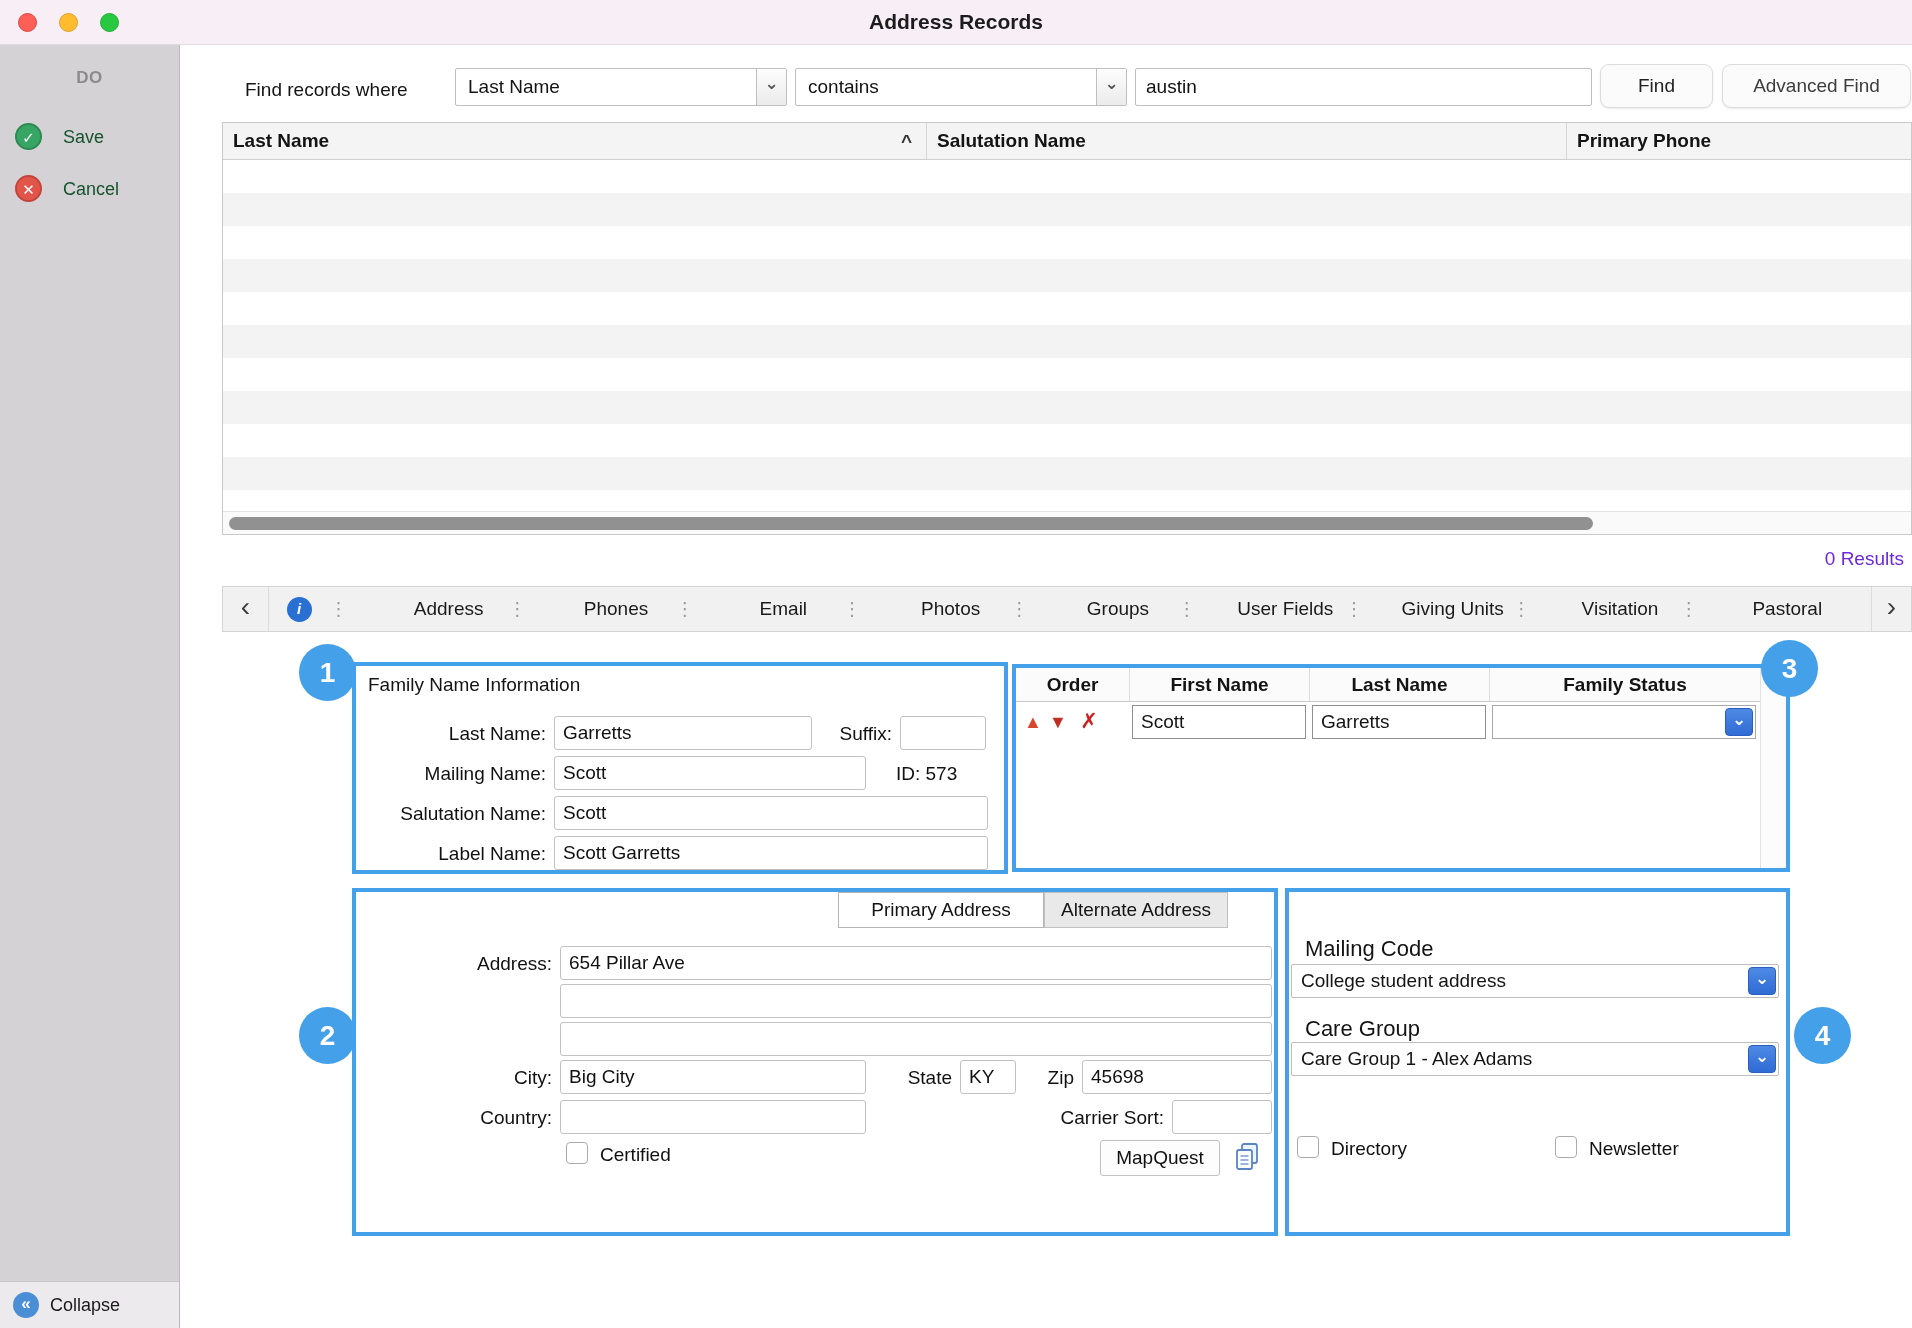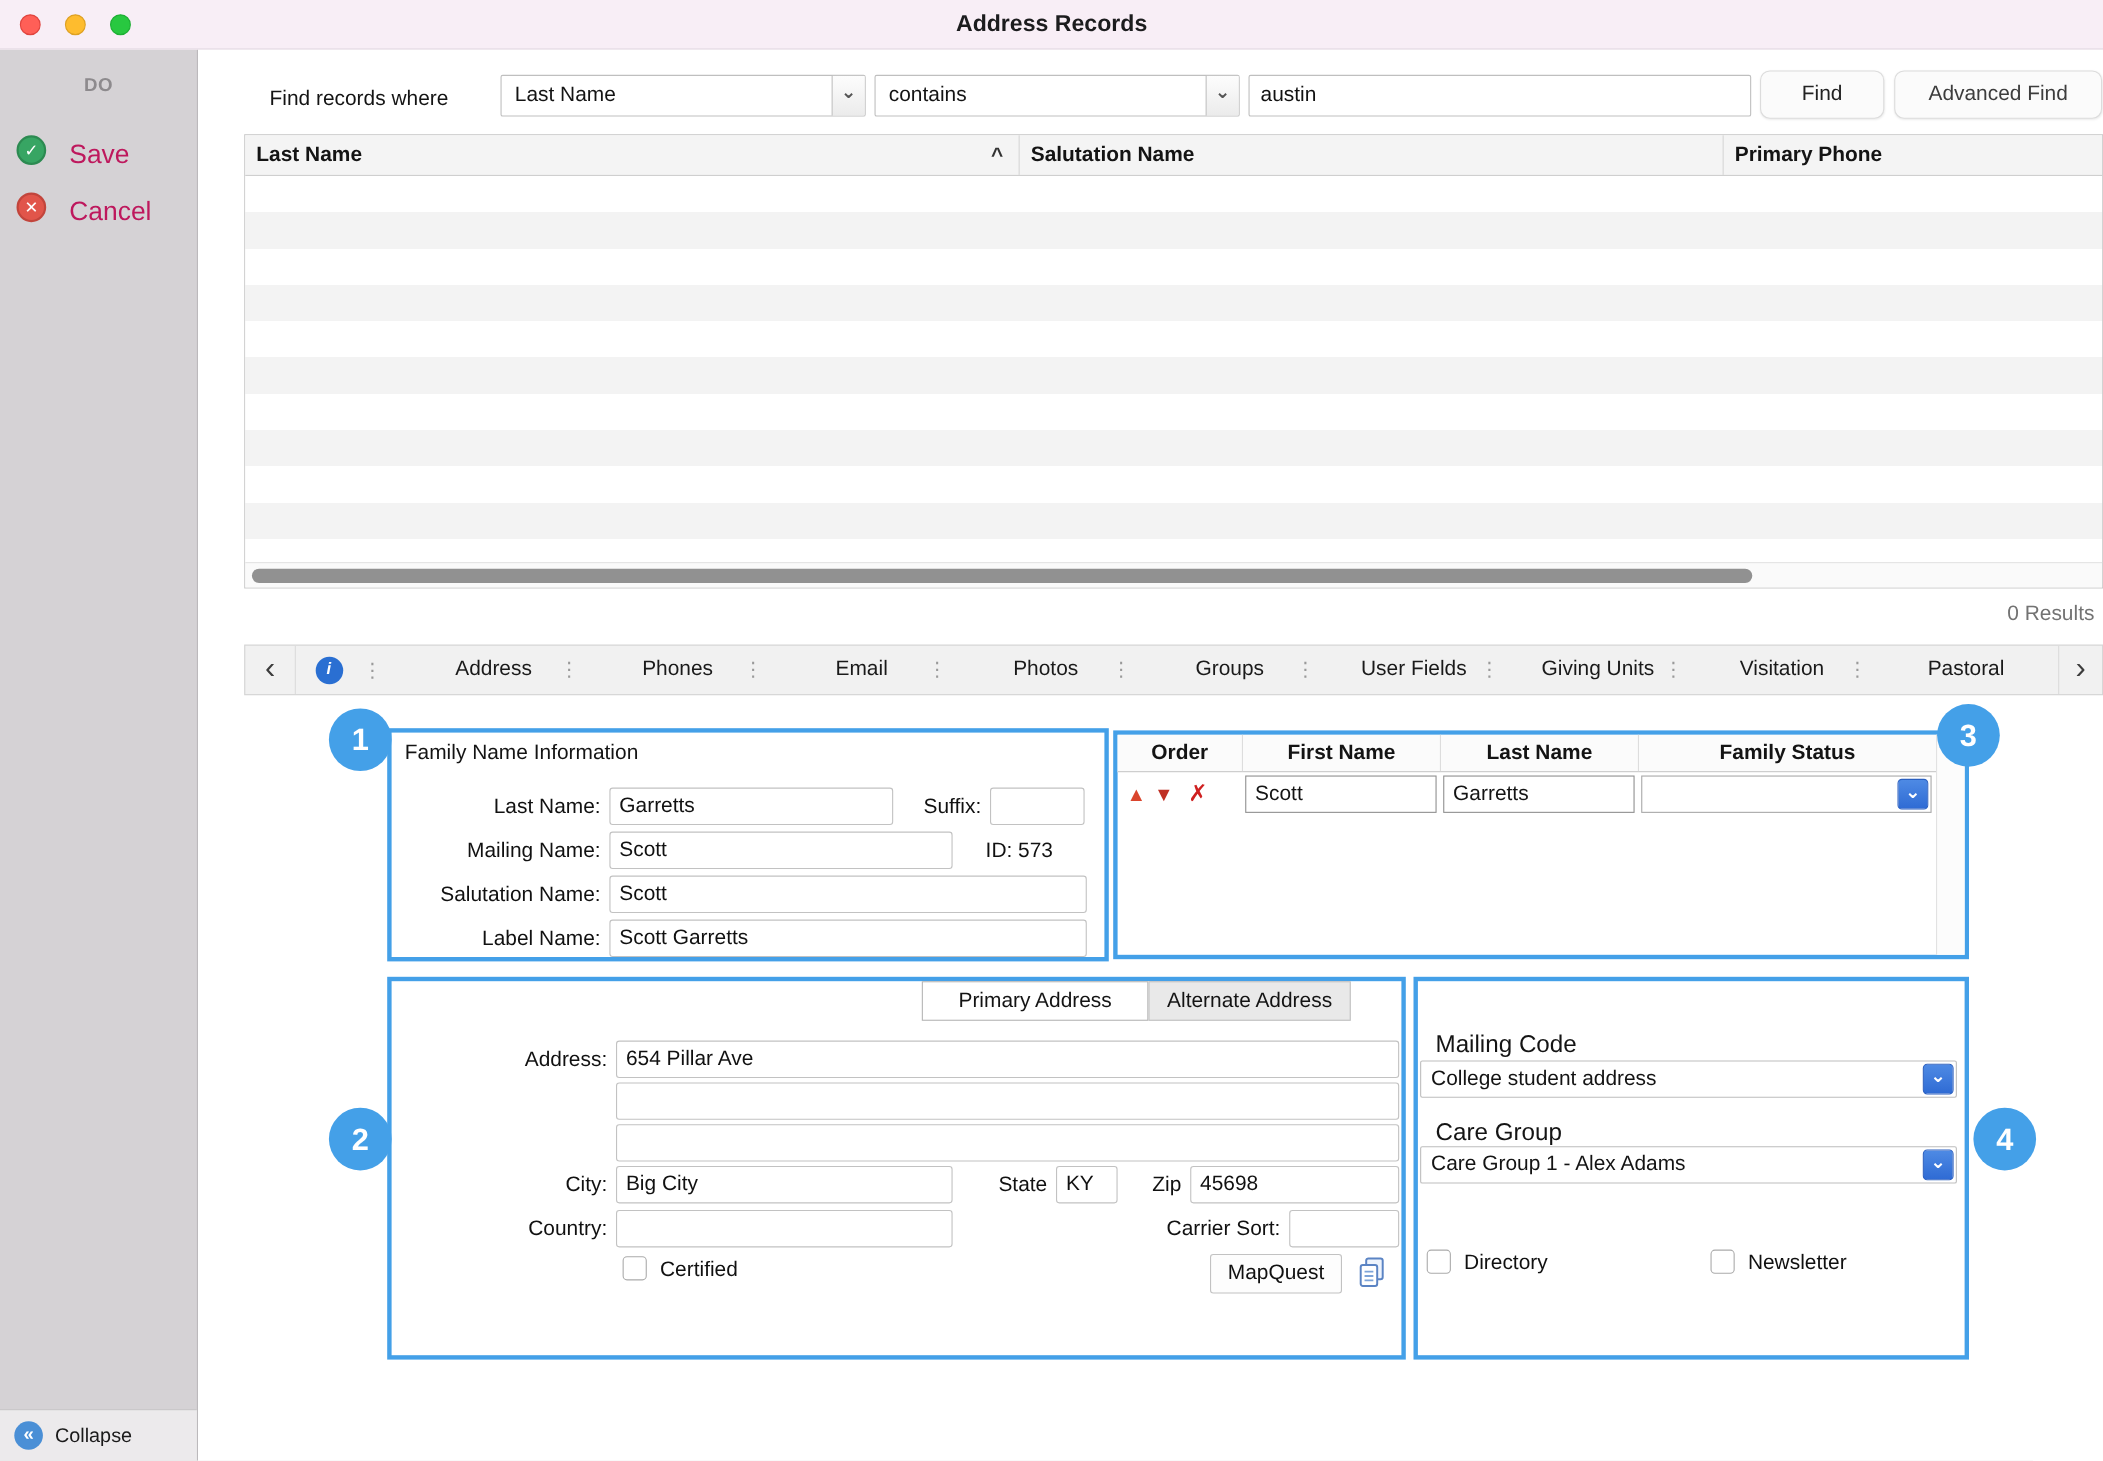--- a/index.html
+++ b/index.html
@@ -16,21 +16,21 @@
   .light.green{background:#28c840;border:1px solid #1eaf34}
   .win-title{text-align:center;line-height:44px;font-weight:bold;font-size:21px;color:#1c1c1e}
 
   
   .sidebar{position:absolute;left:0;top:45px;width:180px;height:1283px;background:#d5d2d5;border-right:1px solid #bcb9bc}
   .do-header{position:absolute;left:0;top:23px;width:100%;text-align:center;font-weight:bold;color:#8d8a8d;font-size:17px;letter-spacing:.5px}
   .side-row{position:absolute;left:0;width:100%;height:40px;cursor:default}
   .side-row .circ{position:absolute;left:15px;top:5px;width:27px;height:27px;border-radius:50%;color:#fff;text-align:center;line-height:26px;font-size:15px;font-weight:bold}
   .circ.save{background:#37a563;border:2px solid #2c8a51}
   .circ.cancel{background:#e1554a;border:2px solid #c2453c}
-  .side-row .lbl{position:absolute;left:63px;top:9px;font-size:24px;color:#be185d}
+  .side-row .lbl{position:absolute;left:63px;top:9px;font-size:18px;color:#14532d}
   .row-save{top:73px}
   .row-cancel{top:125px}
   .collapse-bar{position:absolute;left:0;bottom:0;width:100%;height:47px;background:#eceaec;border-top:1px solid #c7c5c7}
   .collapse-bar .circ{position:absolute;left:13px;top:10px;width:26px;height:26px;border-radius:50%;background:#4a8fd6;color:#fff;text-align:center;line-height:24px;font-size:17px;font-weight:bold}
   .collapse-bar .lbl{position:absolute;left:50px;top:13px;font-size:18px;color:#1a1a1a}
 
   
   .search-label{position:absolute;left:245px;top:79px;font-size:19px}
   .combo{position:absolute;background:#fff;border:1px solid #bfbfbf;border-radius:2px;height:38px}
   .combo .txt{position:absolute;left:12px;top:0;line-height:36px;white-space:nowrap}
@@ -46,21 +46,21 @@
   .rtable{position:absolute;left:222px;top:122px;width:1690px;height:413px;border:1px solid #c9c9c9;background:#fff}
   .rt-header{position:absolute;left:0;top:0;width:100%;height:37px;background:#f4f4f4;border-bottom:1px solid #cfcfcf;display:flex;font-weight:bold}
   .rt-h{line-height:36px;padding-left:10px;position:relative}
   .rt-h1{width:703px}
   .rt-h2{width:640px;border-left:1px solid #d6d6d6}
   .rt-h3{flex:1;border-left:1px solid #d6d6d6}
   .sort-caret{position:absolute;right:14px;top:1px;font-weight:bold;color:#333}
   .rt-body{position:absolute;left:0;top:37px;width:100%;height:351px;background:repeating-linear-gradient(to bottom,#ffffff 0 33px,#f3f3f3 33px 66px)}
   .rt-hscroll{position:absolute;left:0;bottom:0;width:100%;height:23px;background:#fafafa;border-top:1px solid #e3e3e3}
   .rt-thumb{position:absolute;left:6px;top:5px;width:1364px;height:13px;border-radius:7px;background:#919191}
-  .results-count{position:absolute;right:8px;top:548px;font-size:19px;color:#737373}
+  .results-count{position:absolute;right:8px;top:548px;font-size:19px;color:#6d28d9}
 
   
   .tabbar{position:absolute;left:222px;top:586px;width:1690px;height:46px;background:#f1f1f1;border:1px solid #d4d4d4;display:flex;align-items:stretch}
   .tb-prev{width:46px;border-right:1px solid #dcdcdc;text-align:center;line-height:40px;font-size:28px;color:#3c3c3c}
   .tb-next{width:40px;border-left:1px solid #dcdcdc;text-align:center;line-height:40px;font-size:28px;color:#3c3c3c}
   .tb-info{width:96px;display:flex;align-items:center;justify-content:center;gap:18px}
   .info-circ{width:25px;height:25px;border-radius:50%;background:#2a6fd2;color:#fff;text-align:center;line-height:24px;font-size:15px;font-weight:bold;font-style:italic}
   .tab{flex:1 1 0;position:relative;display:flex;align-items:center;justify-content:center}
   .tab-label{font-size:19px;color:#1a1a1a}
   .tab-dots{position:absolute;right:6px;top:50%;transform:translateY(-50%);color:#9a9a9a;font-size:18px}

